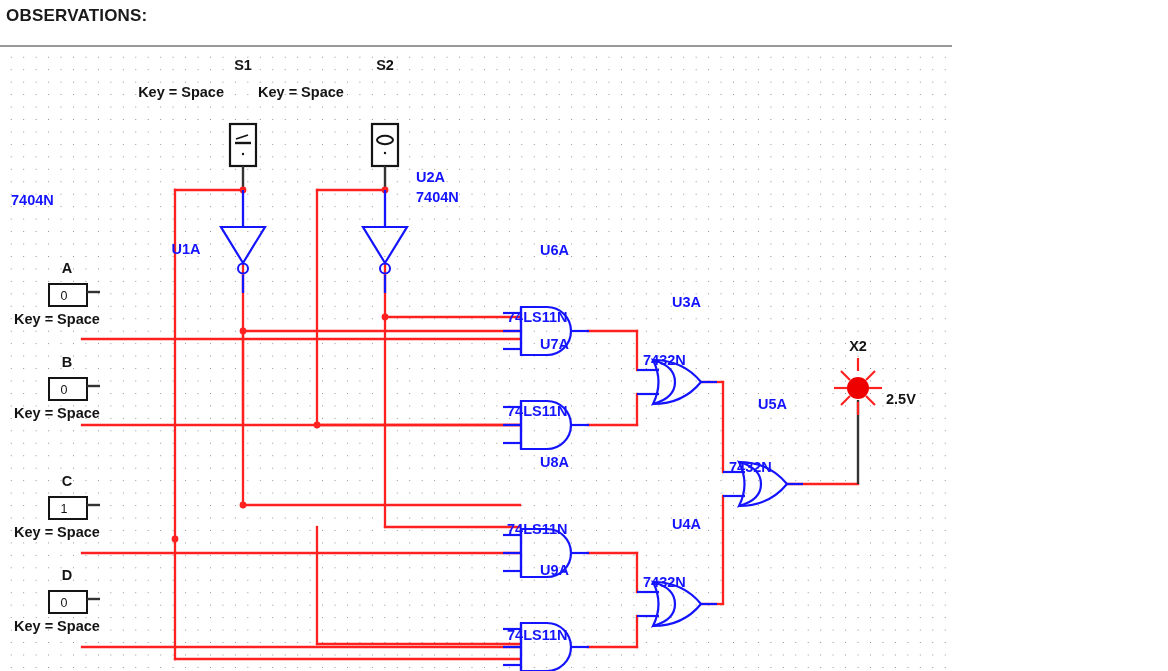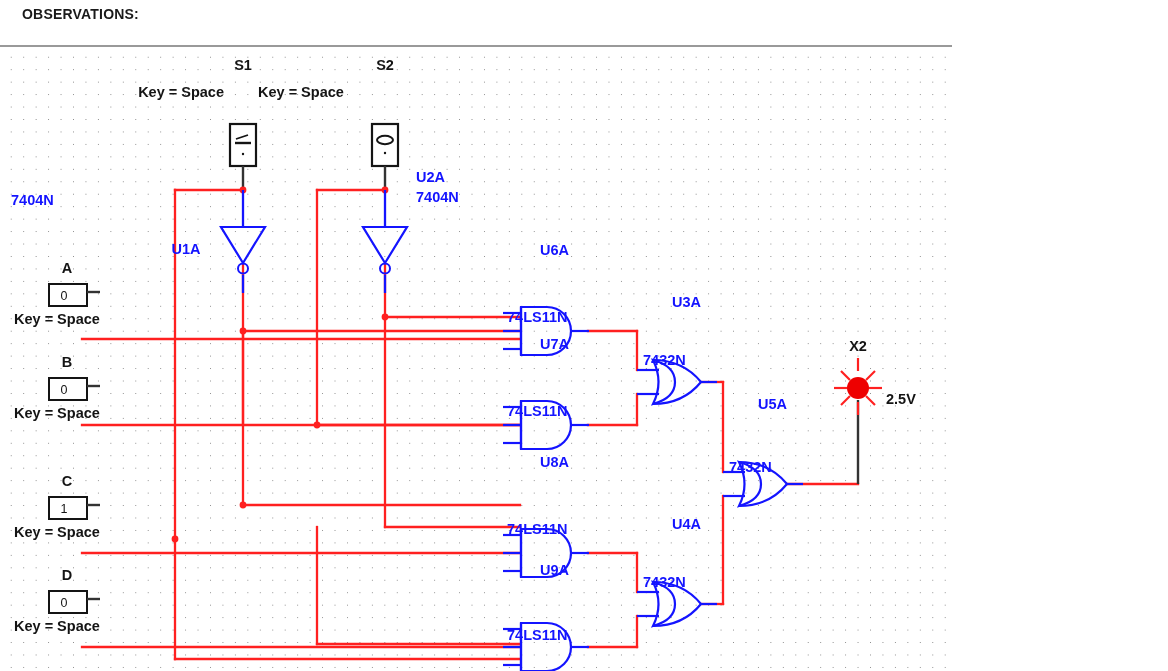--- a/index.html
+++ b/index.html
@@ -1,18 +1,18 @@
 <!DOCTYPE html>
 <html><head>
 <meta charset="utf-8">
 <style>
   html,body{margin:0;padding:0;background:#fff;}
   body{width:1168px;height:671px;position:relative;overflow:hidden;
        font-family:"Liberation Sans",sans-serif;}
-  #obs-title{position:absolute;left:22px;top:6px;font-size:14px;font-weight:bold;
+  #obs-title{position:absolute;left:6px;top:6px;font-size:17px;font-weight:bold;
              color:#1a1a1a;letter-spacing:.2px;}
   #top-rule{position:absolute;left:0px;top:45px;width:952px;height:2px;
             background:#999;}
   #canvas{position:absolute;left:0px;top:47px;width:946px;height:624px;
           background-color:#ffffff;
           background-image:radial-gradient(circle, #8c8c8c 0.7px, rgba(0,0,0,0) 0.8px);
           background-size:12.46px 12.46px;
           background-position:5px 4px;}
   svg#sch{position:absolute;left:0;top:0;width:946px;height:624px;display:block;}
   .lbl{font-family:"Liberation Sans",sans-serif;font-weight:bold;}

